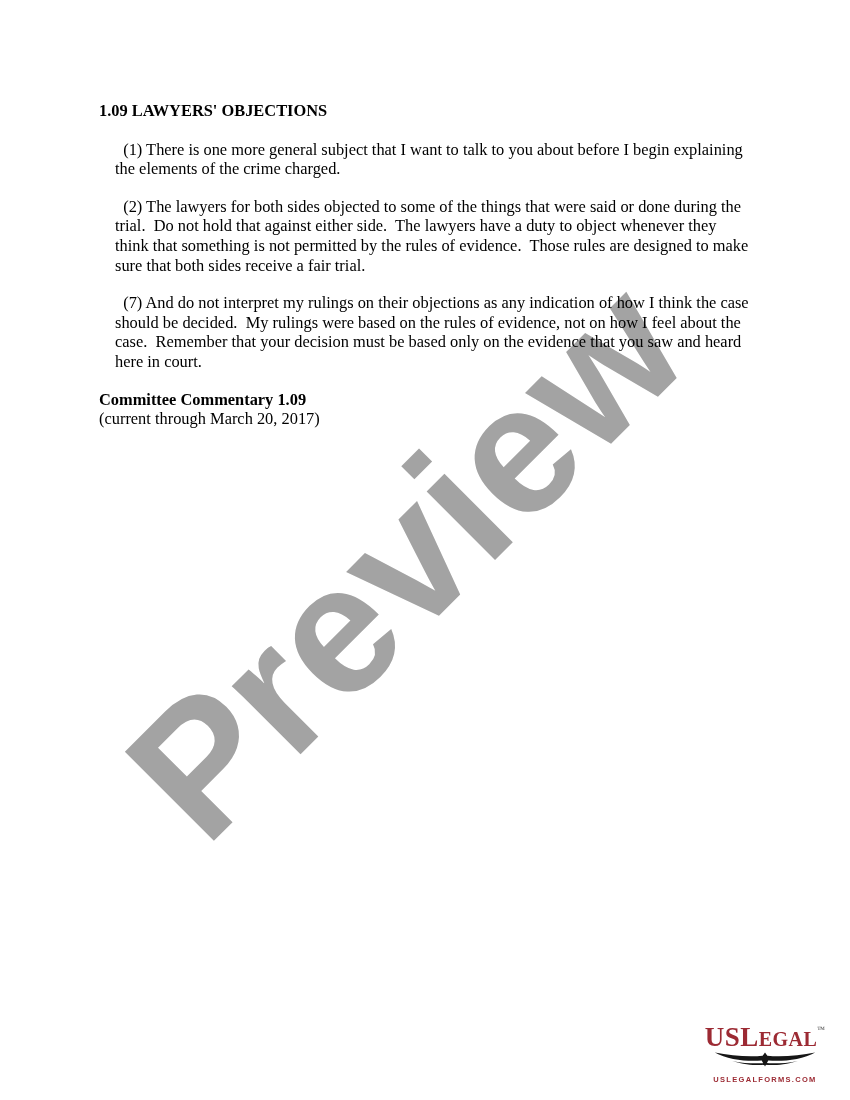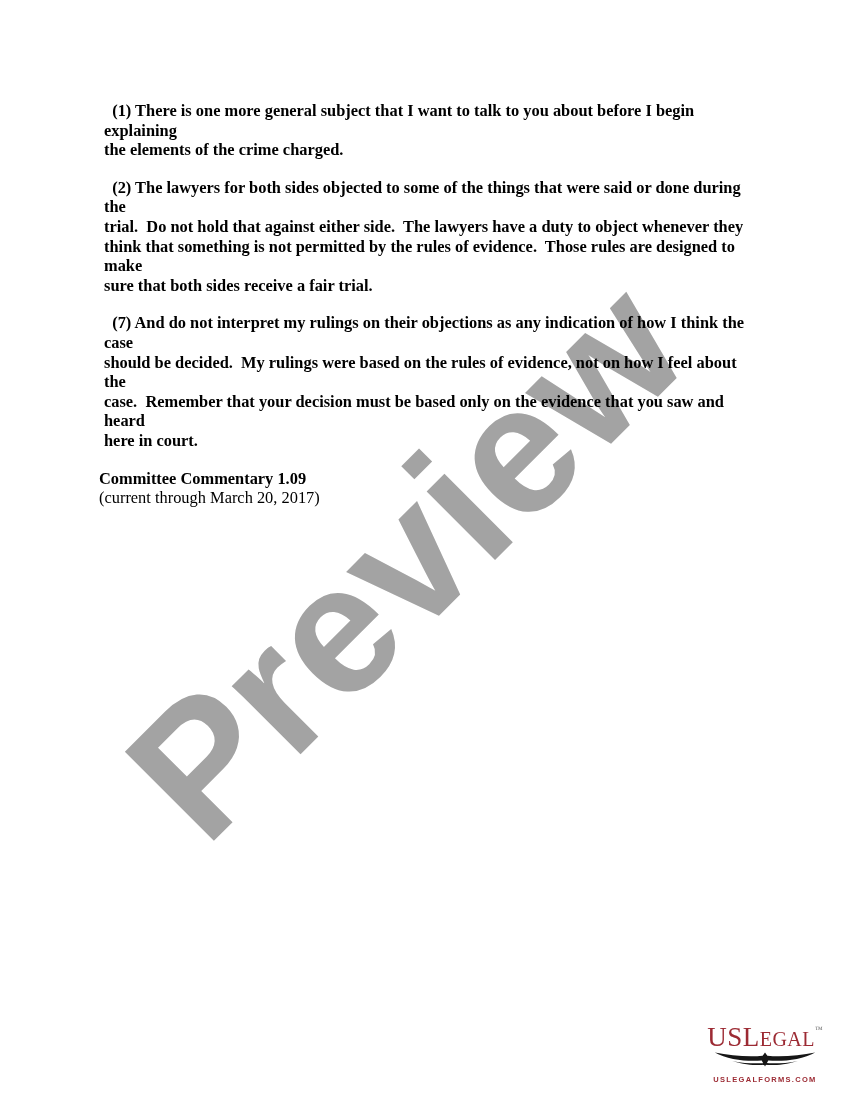--- a/index.html
+++ b/index.html
@@ -39,43 +39,42 @@
     font-size: 16.4px;
     line-height: 19.6px;
   }
   .heading {
     font-size: 16.4px;
     font-weight: bold;
     margin: 0 0 19px 0;
     white-space: pre-wrap;
   }
   .para {
-    margin: 0 0 18px 5px;
+    margin: 0 0 18px 16px;
     white-space: pre-wrap;
-    font-weight: bold;
   }
   .commentary {
     text-align: left;
     margin: 0 0 19px 0;
     font-family: Liberation Serif, serif;
   }
   .commentary-title {
     font-weight: bold;
   }
   .logo {
     position: absolute;
     left: 704px;
     top: 1024px;
     width: 122px;
     text-align: center;
     z-index: 1;
   }
   .wordmark {
     font-family: "Liberation Serif", serif;
-    font-weight: normal;
+    font-weight: bold;
     color: #9c2a33;
     line-height: 1;
     white-space: nowrap;
   }
   .wm-big {
     font-size: 27px;
     letter-spacing: 0.5px;
   }
   .wm-small {
     font-size: 20px;
@@ -105,20 +104,21 @@
 </style>
 </head>
 <body>
 
 <div class="page">
 
   <div class="watermark">Preview</div>
 
   <div class="content">
 
+    <h1 class="heading">1.09 LAWYERS' OBJECTIONS</h1>
 
     <p class="para">  (1) There is one more general subject that I want to talk to you about before I begin explaining
 the elements of the crime charged.</p>
 
     <p class="para">  (2) The lawyers for both sides objected to some of the things that were said or done during the
 trial.  Do not hold that against either side.  The lawyers have a duty to object whenever they
 think that something is not permitted by the rules of evidence.  Those rules are designed to make
 sure that both sides receive a fair trial.</p>
 
     <p class="para">  (7) And do not interpret my rulings on their objections as any indication of how I think the case

